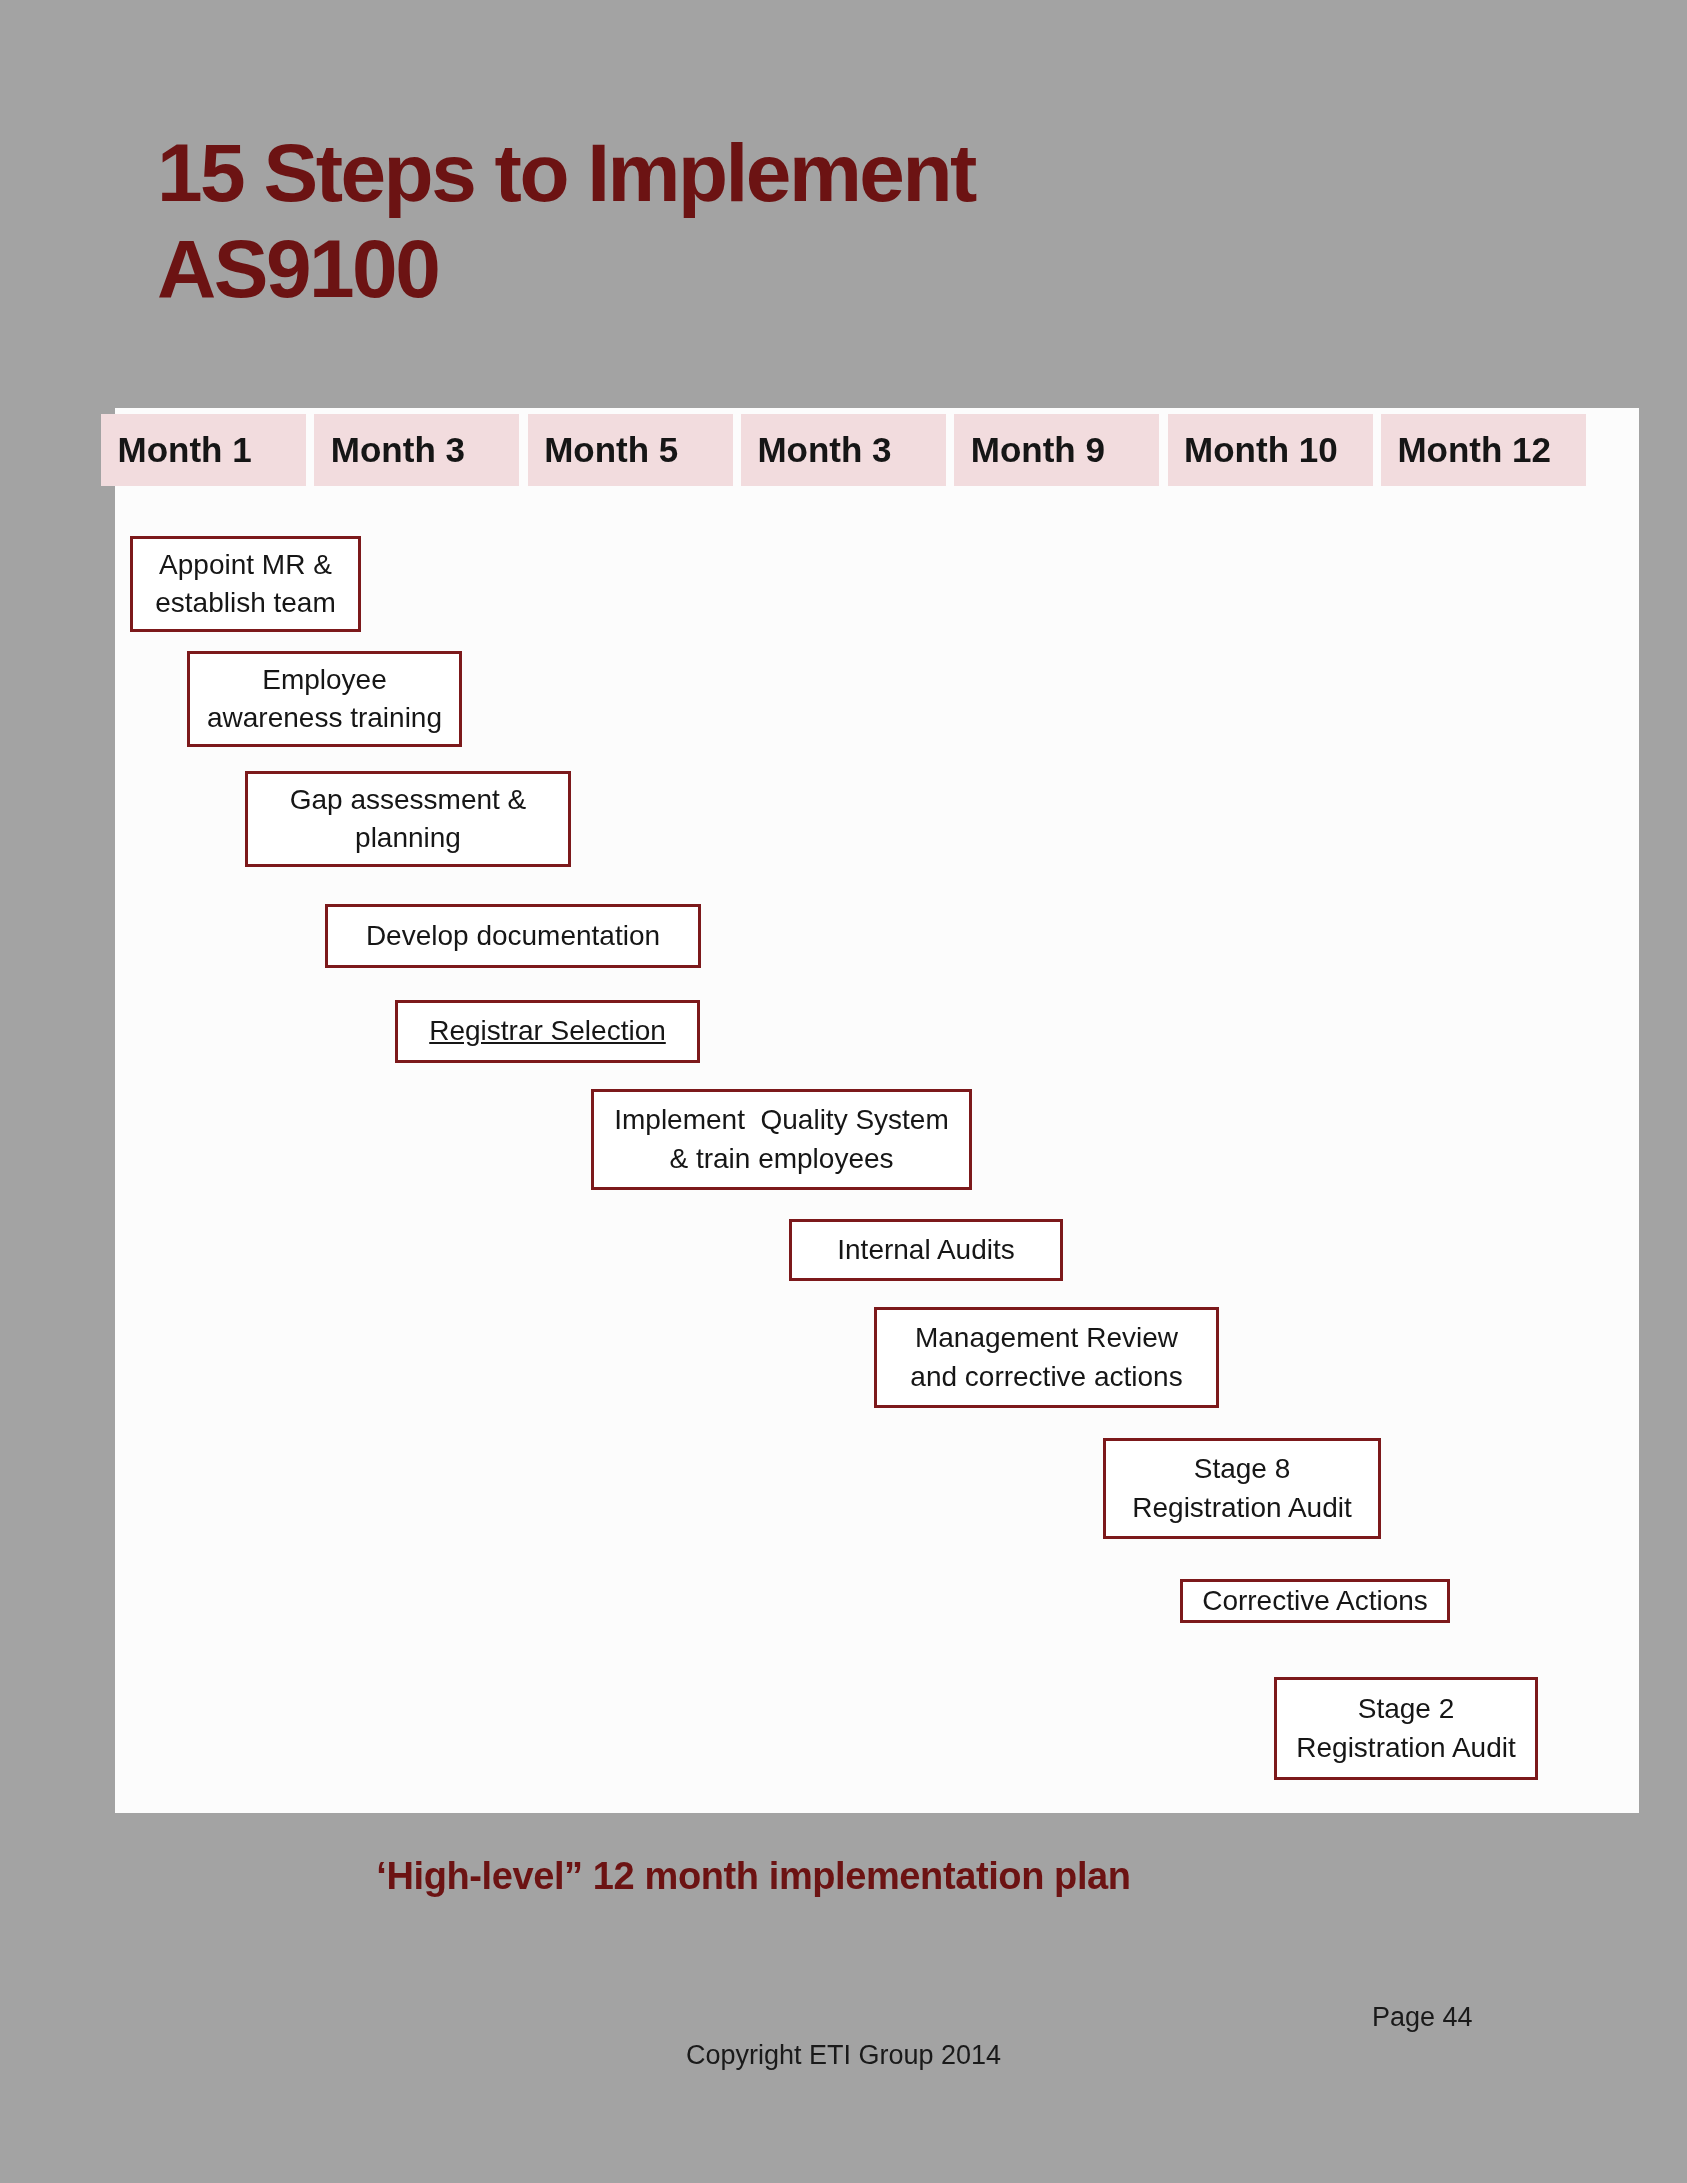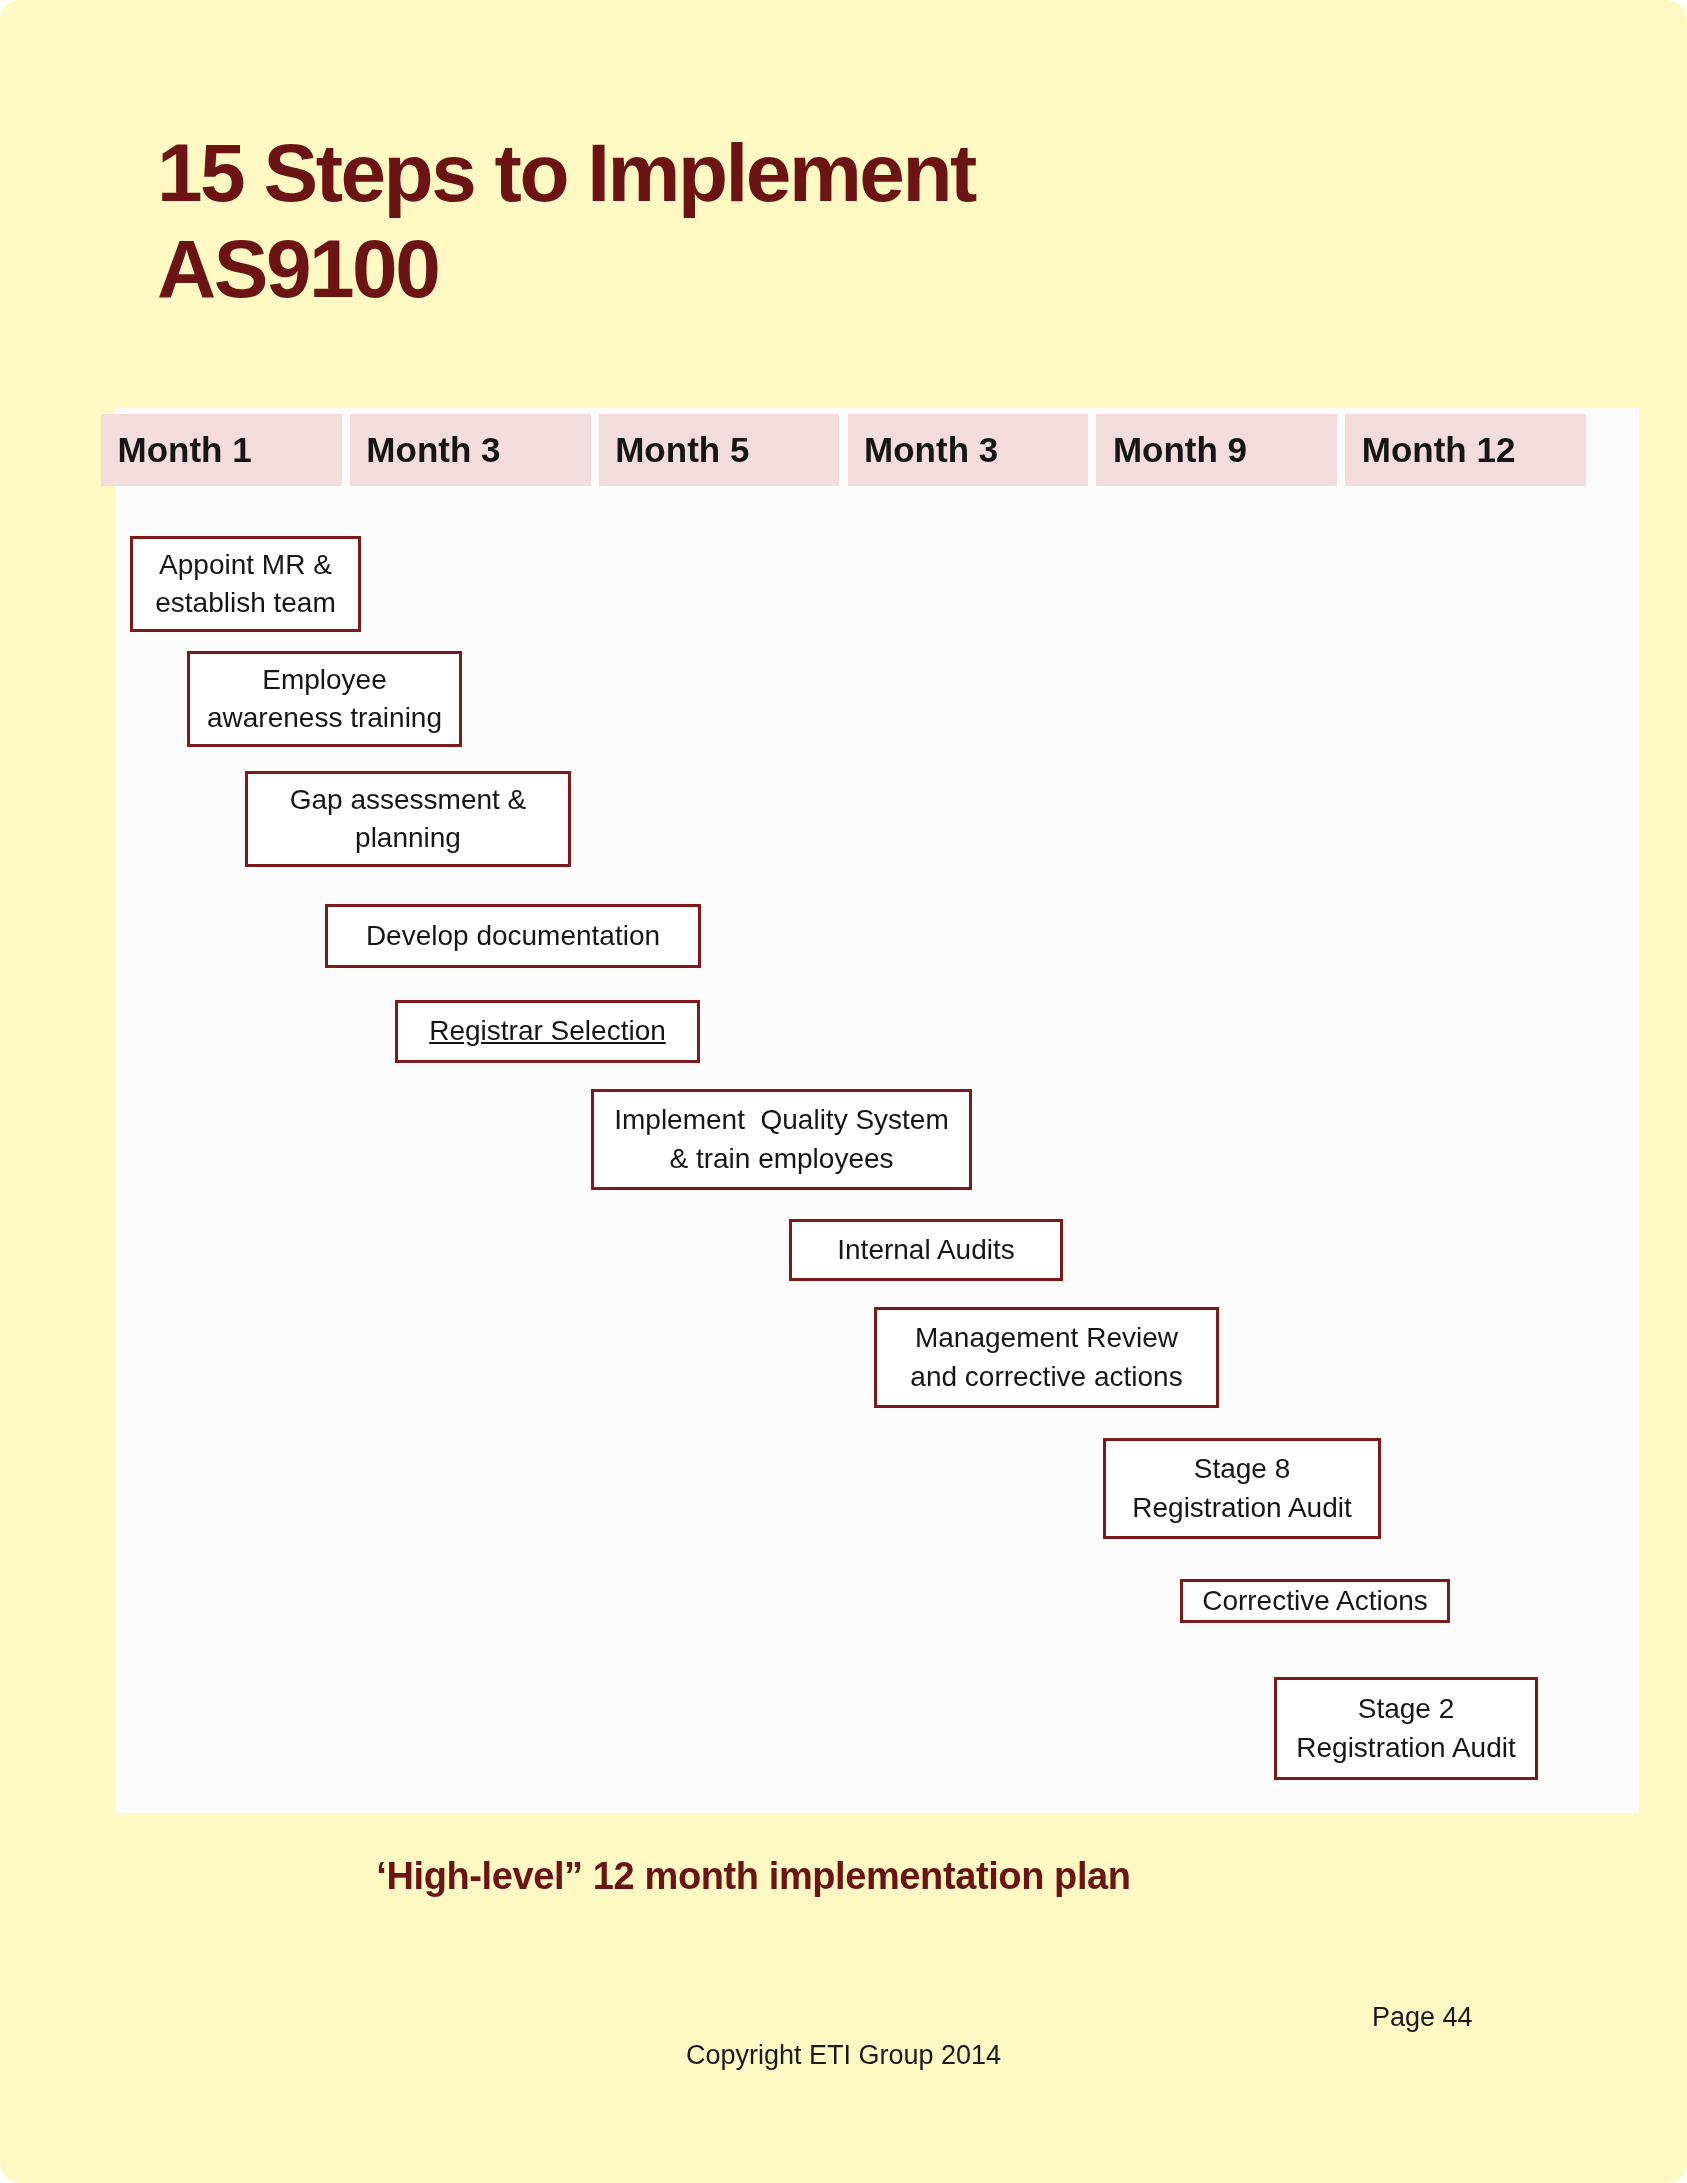--- a/index.html
+++ b/index.html
@@ -6,25 +6,24 @@
     --accent:#6c1313;
     --box-border:#7c191b;
     --band-pink:#f2dcde;
     --text:#161616;
   }
   *{box-sizing:border-box;}
   html,body{margin:0;padding:0;background:#ffffff;}
   .page{
     position:relative;
     width:1687px;height:2183px;
-    background:#fef9c3;
+    background:#a3a3a3;
     font-family:"Liberation Sans", sans-serif;
     color:var(--text);
     overflow:hidden;
-    border-radius:20px;
   }
   .content-panel{
     position:absolute;
     left:115px;top:408px;width:1524px;height:1405px;
     background:#fcfcfc;
   }
   .page-title{
     position:absolute;
     left:157px;top:125px;width:1153px;
     font-size:82px;font-weight:bold;
@@ -92,20 +91,21 @@
 
   <div class="page-title">15 Steps to Implement
 AS9100</div>
 
   <div class="timeline-header">
     <div class="month-cell">Month 1</div>
     <div class="month-cell">Month 3</div>
     <div class="month-cell">Month 5</div>
     <div class="month-cell">Month 3</div>
     <div class="month-cell">Month 9</div>
+    <div class="month-cell">Month 10</div>
     <div class="month-cell">Month 12</div>
   </div>
 
   <div class="task-box" style="left:130px;top:536px;width:231px;height:96px;">Appoint MR &amp;
 establish team</div>
 
   <div class="task-box" style="left:187px;top:651px;width:275px;height:96px;">Employee
 awareness training</div>
 
   <div class="task-box" style="left:245px;top:771px;width:326px;height:96px;">Gap assessment &amp;

